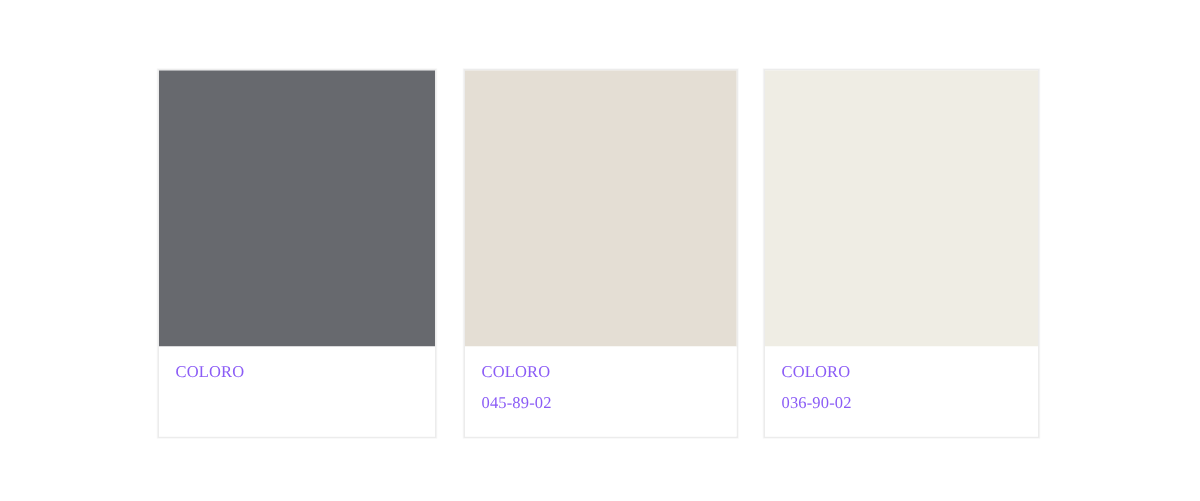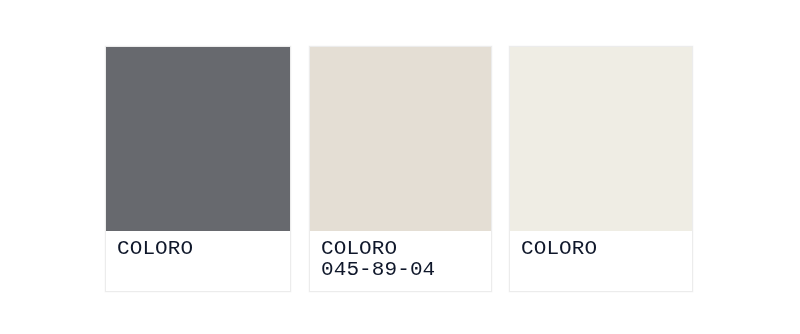--- a/index.html
+++ b/index.html
@@ -48,48 +48,49 @@
   .swatch-label {
     flex: 1 1 auto;
     padding: 7px 0 0 11px;
     box-sizing: border-box;
     background: #ffffff;
   }
 
   .swatch-brand,
   .swatch-code {
     display: block;
-    font-family: Liberation Mono, monospace;
-    font-size: 21px;
+    font-family: Liberation Serif, serif;
+    font-size: 11px;
     line-height: 21px;
     letter-spacing: 0.1px;
-    color: #0f172a;
+    color: #8b5cf6;
     white-space: nowrap;
   }
 </style>
 </head>
 <body>
 
 <div id="swatch-board">
 
   <div class="swatch-card card-1">
     <div class="swatch-color" style="background-color: rgb(103, 105, 110);"></div>
     <div class="swatch-label">
       <span class="swatch-brand">COLORO</span>
     </div>
   </div>
 
   <div class="swatch-card card-2">
     <div class="swatch-color" style="background-color: rgb(228, 222, 212);"></div>
     <div class="swatch-label">
       <span class="swatch-brand">COLORO</span>
-      <span class="swatch-code">045-89-04</span>
+      <span class="swatch-code">045-89-02</span>
     </div>
   </div>
 
   <div class="swatch-card card-3">
     <div class="swatch-color" style="background-color: rgb(239, 237, 228);"></div>
     <div class="swatch-label">
       <span class="swatch-brand">COLORO</span>
+      <span class="swatch-code">036-90-02</span>
     </div>
   </div>
 
 </div>
 
 </body></html>

